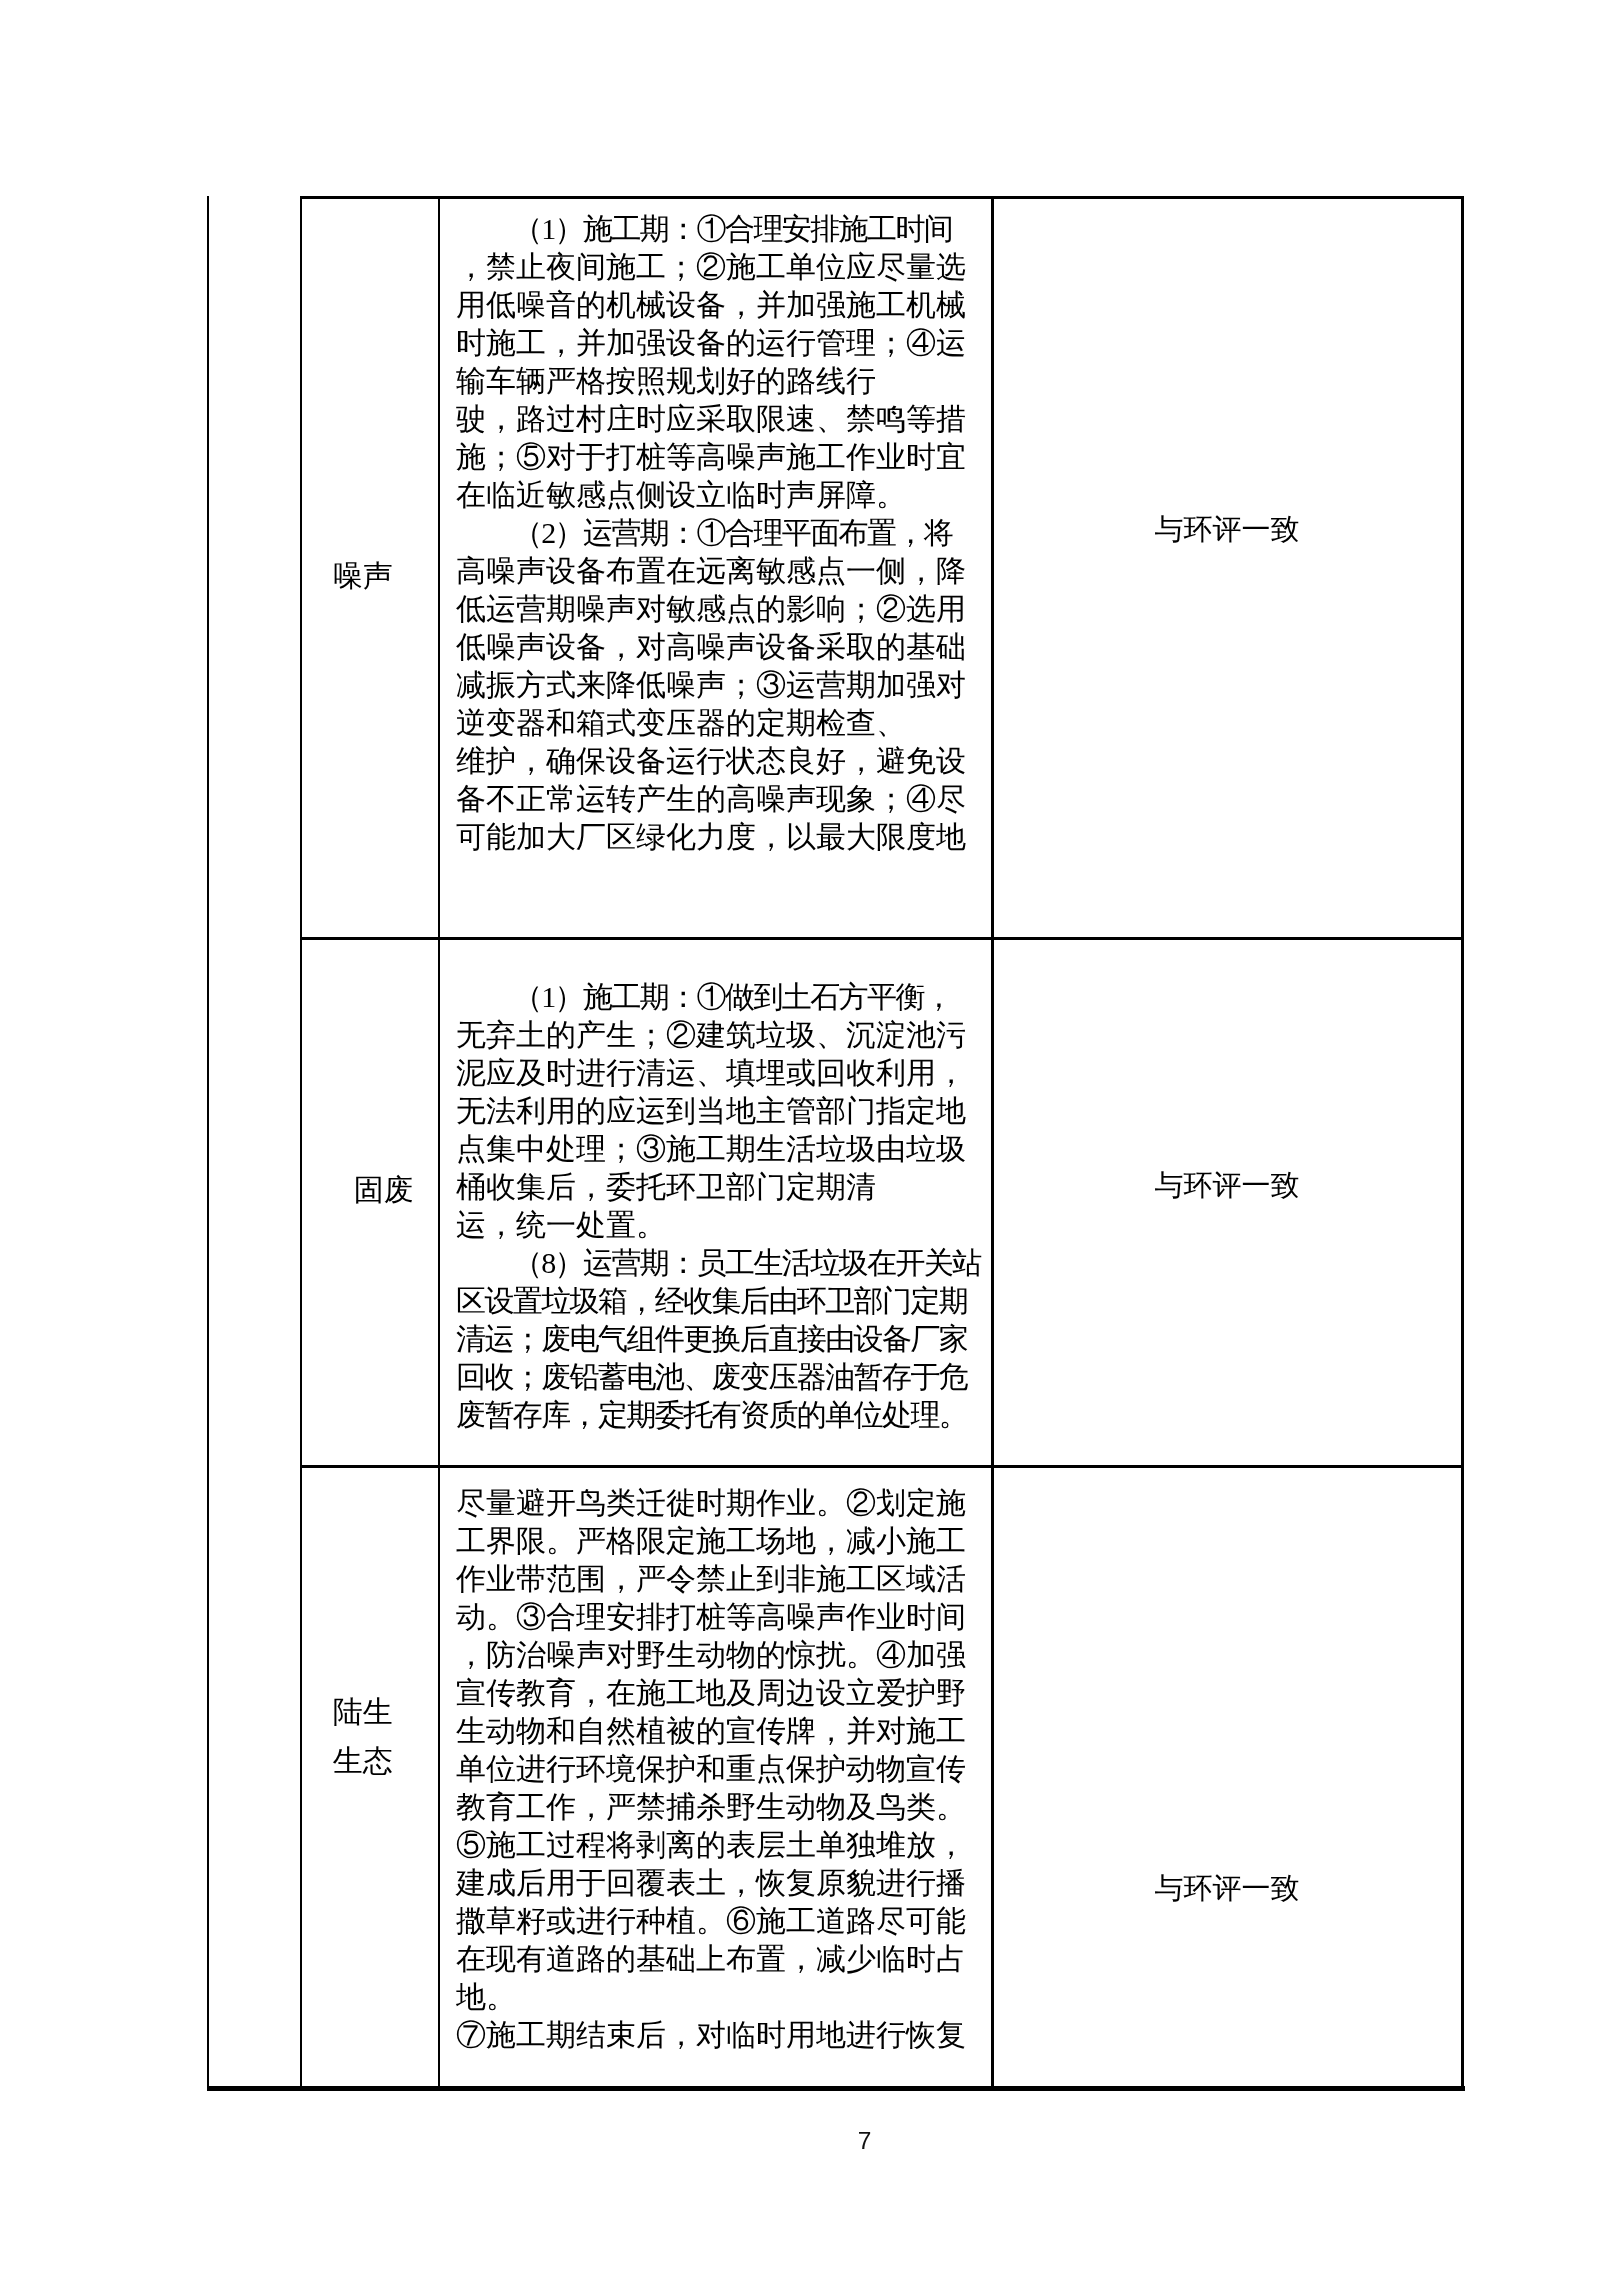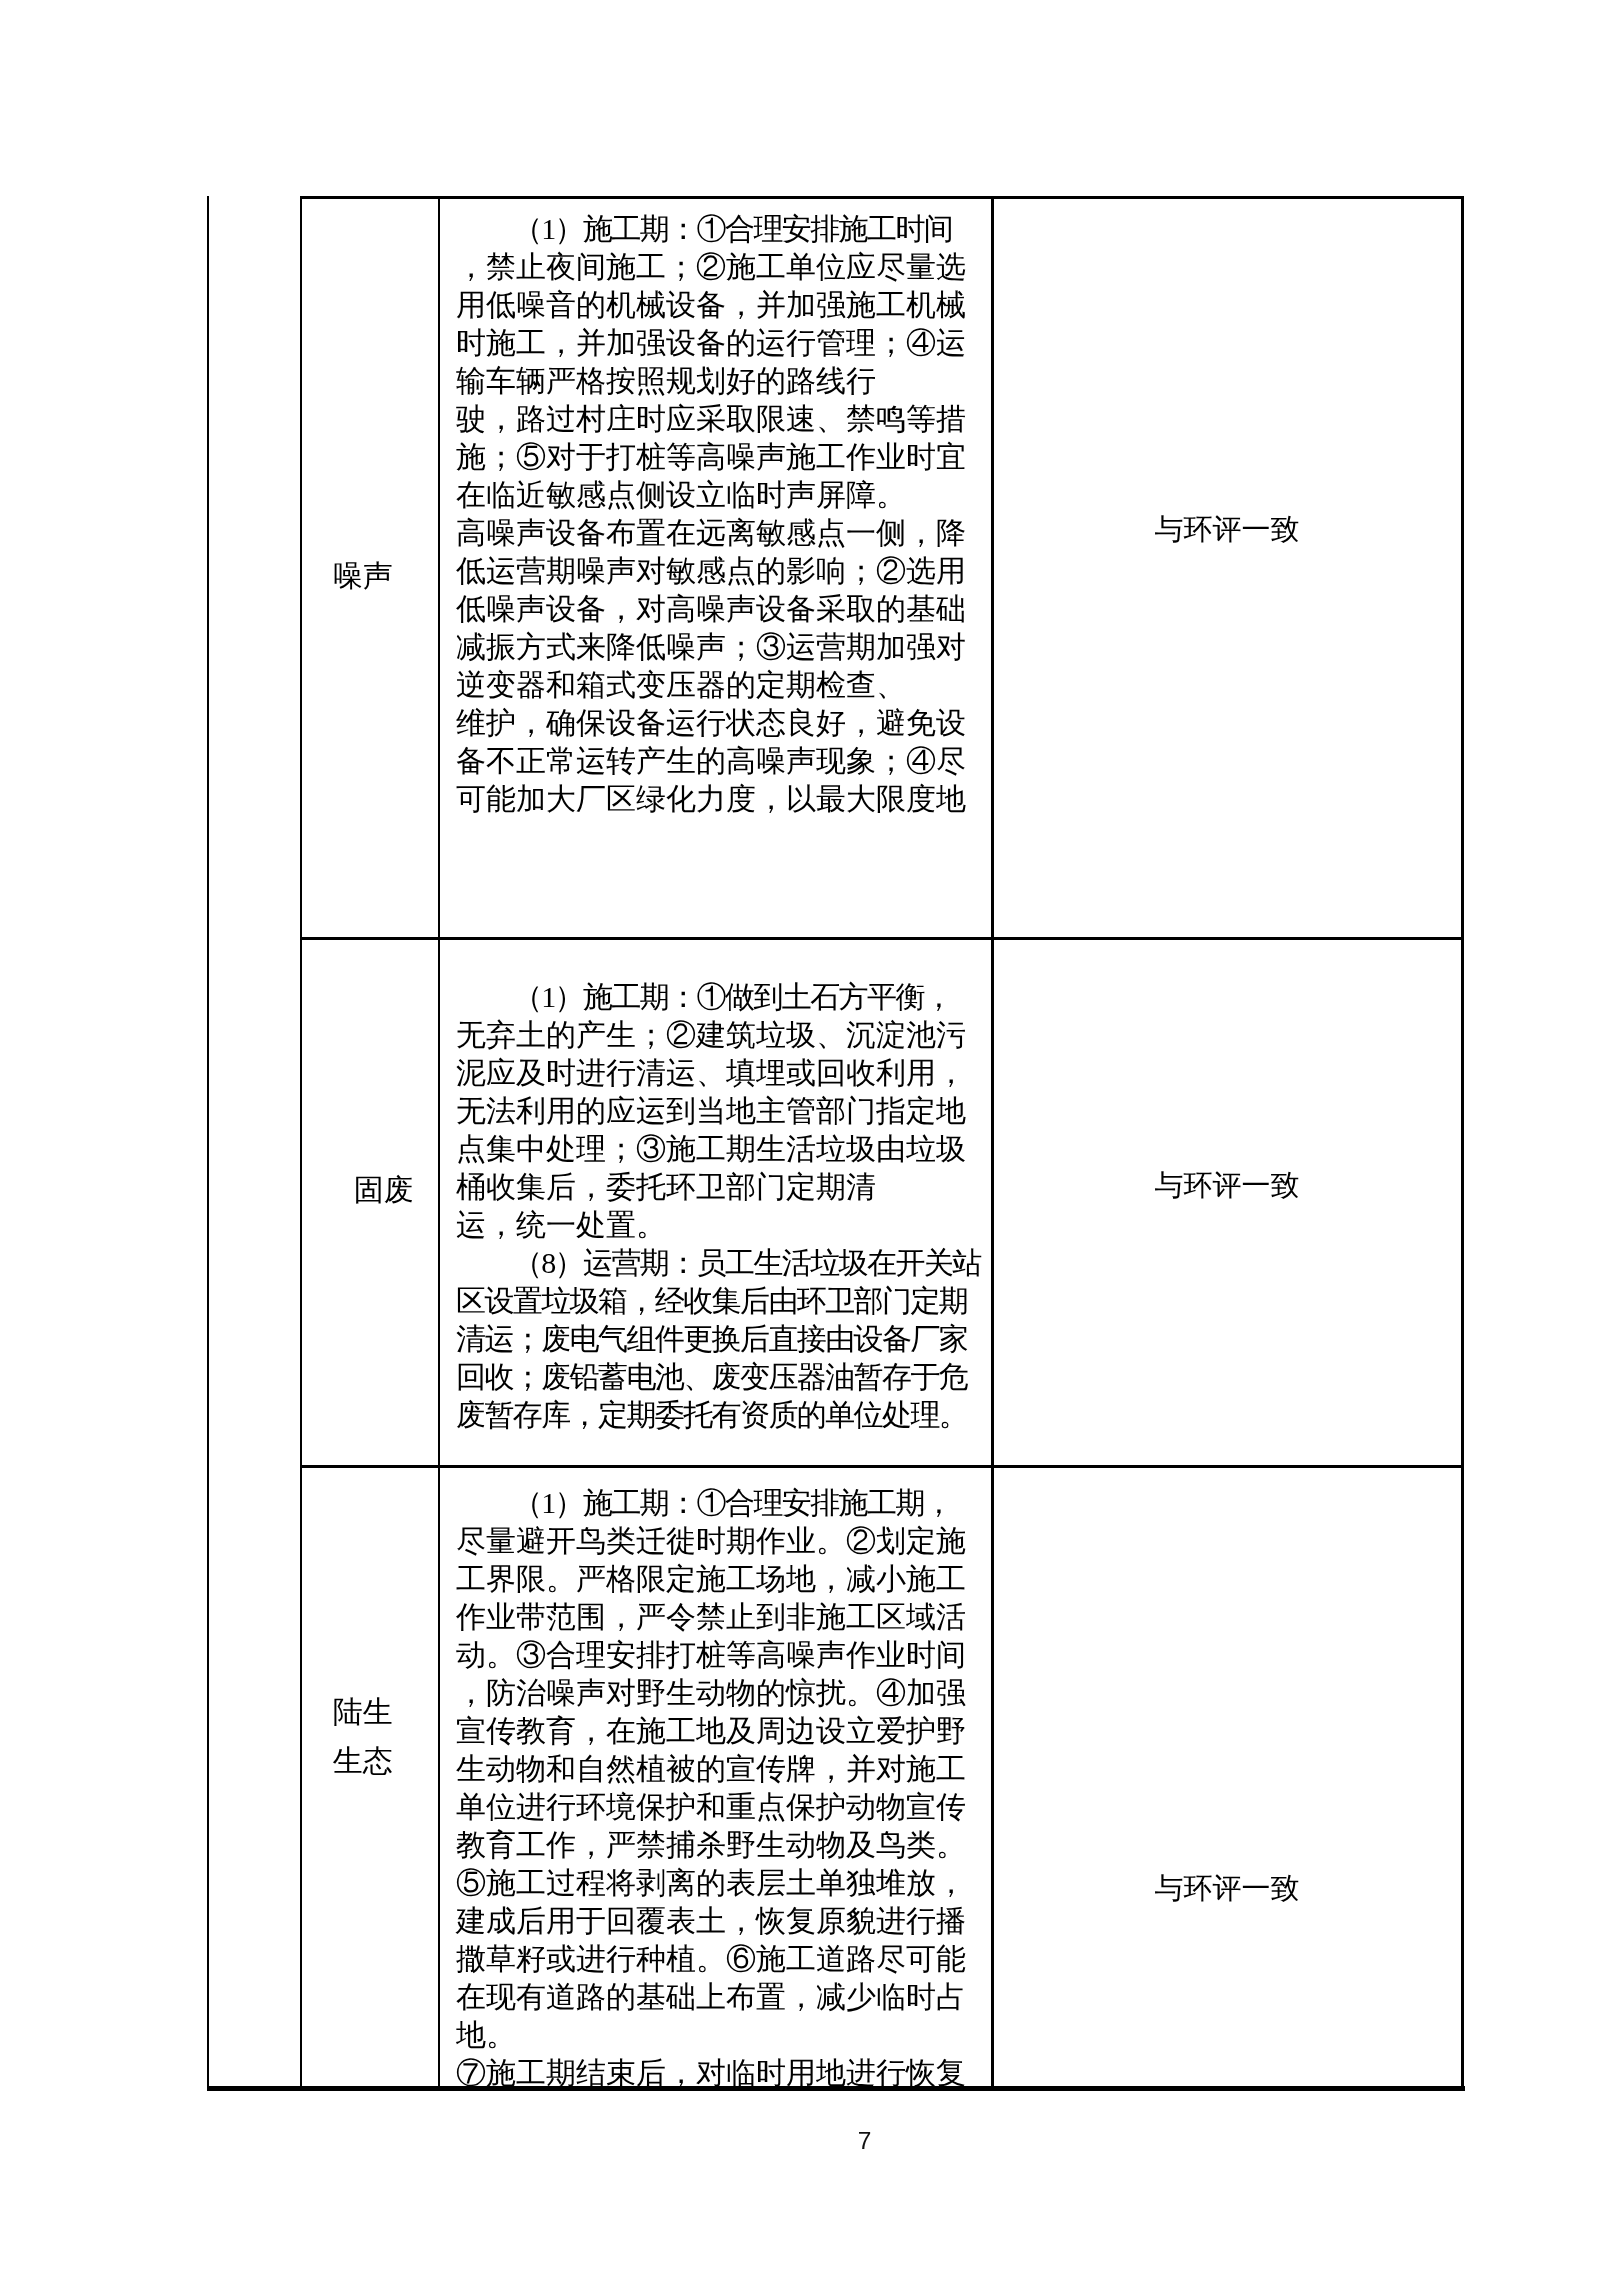--- a/index.html
+++ b/index.html
@@ -77,20 +77,21 @@
     </div>
   <div class="content content-r1">
       <div class="line tight">　　（1）施工期：①合理安排施工时间</div>
       <div class="line">，禁止夜间施工；②施工单位应尽量选</div>
       <div class="line">用低噪音的机械设备，并加强施工机械</div>
       <div class="line">时施工，并加强设备的运行管理；④运</div>
       <div class="line">输车辆严格按照规划好的路线行</div>
       <div class="line">驶，路过村庄时应采取限速、禁鸣等措</div>
       <div class="line">施；⑤对于打桩等高噪声施工作业时宜</div>
       <div class="line">在临近敏感点侧设立临时声屏障。</div>
+      <div class="line tight">　　（2）运营期：①合理平面布置，将</div>
       <div class="line">高噪声设备布置在远离敏感点一侧，降</div>
       <div class="line">低运营期噪声对敏感点的影响；②选用</div>
       <div class="line">低噪声设备，对高噪声设备采取的基础</div>
       <div class="line">减振方式来降低噪声；③运营期加强对</div>
       <div class="line">逆变器和箱式变压器的定期检查、</div>
       <div class="line">维护，确保设备运行状态良好，避免设</div>
       <div class="line">备不正常运转产生的高噪声现象；④尽</div>
       <div class="line">可能加大厂区绿化力度，以最大限度地</div>
     </div>
   <div class="result result-r1">与环评一致</div>
@@ -112,21 +113,20 @@
       <div class="line tight">回收；废铅蓄电池、废变压器油暂存于危</div>
       <div class="line tight">废暂存库，定期委托有资质的单位处理。</div>
     </div>
   <div class="result result-r2">与环评一致</div>
 
   <div class="cat cat-r3">
       <div class="line">陆生</div>
       <div class="line">生态</div>
     </div>
   <div class="content content-r3 r3">
-      <div class="line tight">　　（1）施工期：①合理安排施工期，</div>
       <div class="line">尽量避开鸟类迁徙时期作业。②划定施</div>
       <div class="line">工界限。严格限定施工场地，减小施工</div>
       <div class="line">作业带范围，严令禁止到非施工区域活</div>
       <div class="line">动。③合理安排打桩等高噪声作业时间</div>
       <div class="line">，防治噪声对野生动物的惊扰。④加强</div>
       <div class="line">宣传教育，在施工地及周边设立爱护野</div>
       <div class="line">生动物和自然植被的宣传牌，并对施工</div>
       <div class="line">单位进行环境保护和重点保护动物宣传</div>
       <div class="line">教育工作，严禁捕杀野生动物及鸟类。</div>
       <div class="line">⑤施工过程将剥离的表层土单独堆放，</div>

